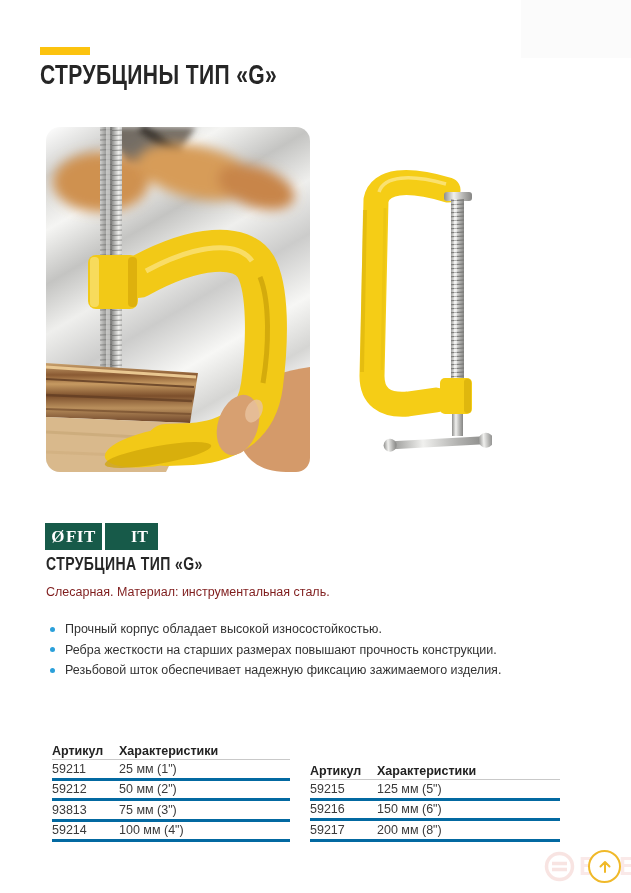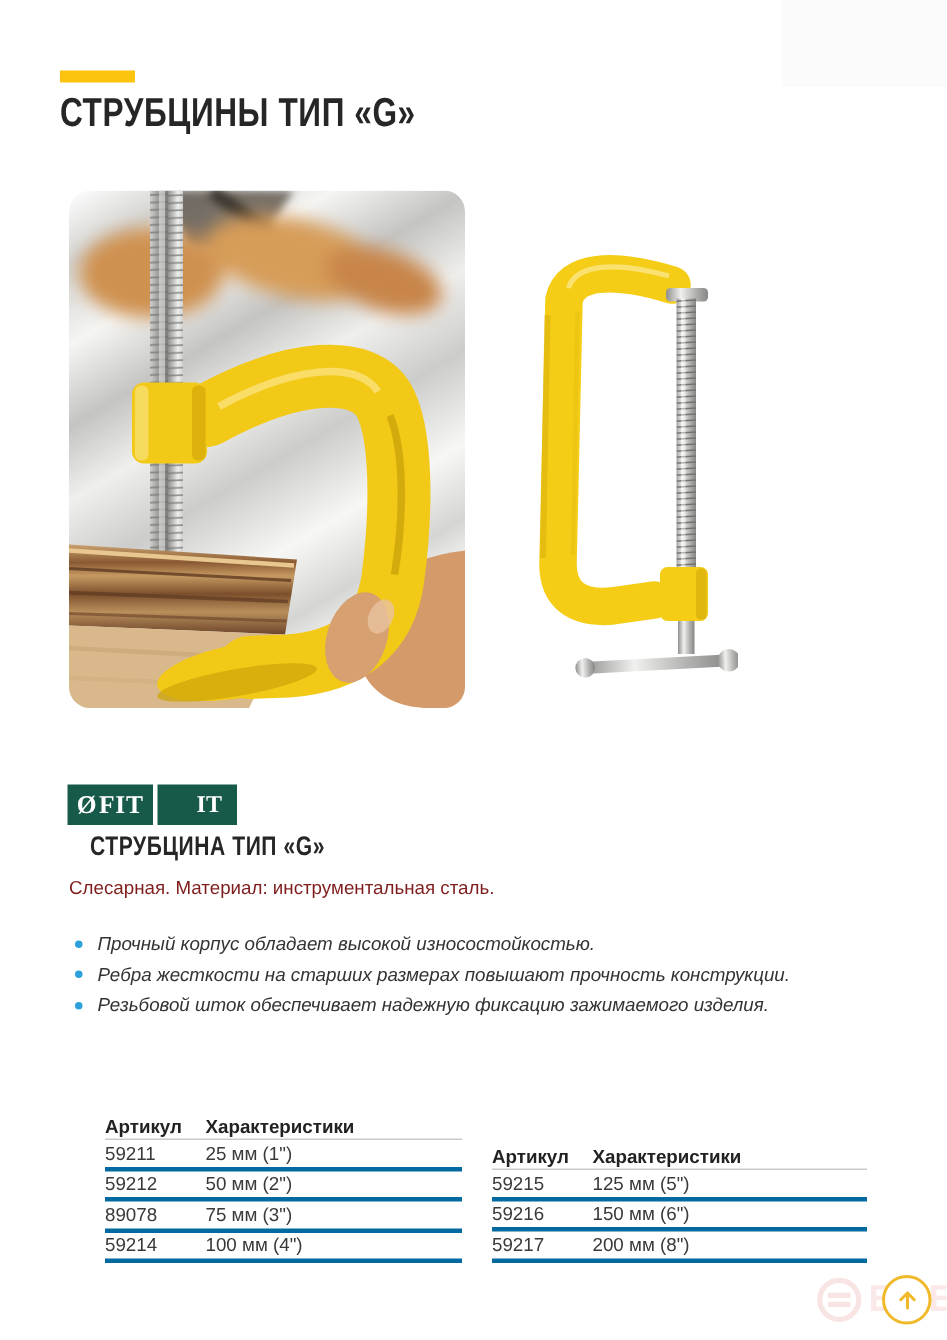--- a/index.html
+++ b/index.html
@@ -16,28 +16,28 @@
 
   .photo-card { position:absolute; left:46px; top:127px; width:264px; height:345px; border-radius:14px; overflow:hidden; }
   .product-shot { position:absolute; left:352px; top:166px; width:140px; height:290px; }
 
   .logo { position:absolute; left:45px; top:523px; display:flex; height:27px; }
   .logo-box { background:#175a49; color:#fff; display:flex; align-items:center; justify-content:center; font-family:"Liberation Serif", serif; font-weight:bold; }
   .logo-box.fit { width:57px; font-size:17px; letter-spacing:0.5px; }
   .logo-box.it { width:53px; margin-left:3px; font-size:16px;padding-left:16px; }
   .logo-slash { font-size:17px; margin-right:1px; }
 
-  .section-heading { position:absolute; left:46px; top:554px; font-size:18px; font-weight:800; color:#262626; white-space:nowrap;margin-left:14px; }
+  .section-heading { position:absolute; left:46px; top:554px; font-size:18px; font-weight:800; color:#262626; white-space:nowrap; }
   .description { position:absolute; left:46px; top:585px; font-size:12.5px; color:#7f1d1d; }
 
   .features { position:absolute; left:46px; top:619px; list-style:none; }
-  .features li { display:flex; align-items:center; height:20.5px; font-size:12.5px; color:#333;font-style:italic; }
+  .features li { display:flex; align-items:center; height:20.5px; font-size:12.5px; color:#333; }
   .dot { width:5px; height:5px; border-radius:50%; background:#2ba0da; margin:0 10px 0 4px; flex:none; }
 
-  .sku-table { position:absolute; font-size:12.5px;margin-left:18px; }
+  .sku-table { position:absolute; font-size:12.5px; }
   .sku-table.left { left:52px; top:742px; width:238px; }
   .sku-table.right { left:310px; top:762px; width:250px; }
   .t-head { display:flex; align-items:center; height:18px; font-weight:bold; color:#222; border-bottom:1px solid #c9c9c9; }
   .t-row { display:flex; align-items:center; height:20.5px; color:#3a3a3a; border-bottom:3px solid #0369a1; }
   .c-sku { width:67px; flex:none; }
   .c-spec { flex:1; }
 
   .watermark { position:absolute; left:544px; top:851px; display:flex; align-items:center; z-index:1; }
   .wm-text { font-size:25px; font-weight:bold; color:rgba(214,86,74,0.13); letter-spacing:4px; margin-left:4px; }
   .scroll-top { position:absolute; left:588px; top:850px; width:33px; height:33px; border-radius:50%; border:2.5px solid #f0b929; background:#fff; display:flex; align-items:center; justify-content:center; cursor:pointer; z-index:2; }
@@ -200,21 +200,21 @@
           <span class="c-sku">59211</span>
           <span class="c-spec">25 мм (1")</span>
         </div>
 
         <div class="t-row">
           <span class="c-sku">59212</span>
           <span class="c-spec">50 мм (2")</span>
         </div>
 
         <div class="t-row">
-          <span class="c-sku">89078</span>
+          <span class="c-sku">93813</span>
           <span class="c-spec">75 мм (3")</span>
         </div>
 
         <div class="t-row">
           <span class="c-sku">59214</span>
           <span class="c-spec">100 мм (4")</span>
         </div>
       </div>
   </div>
 

